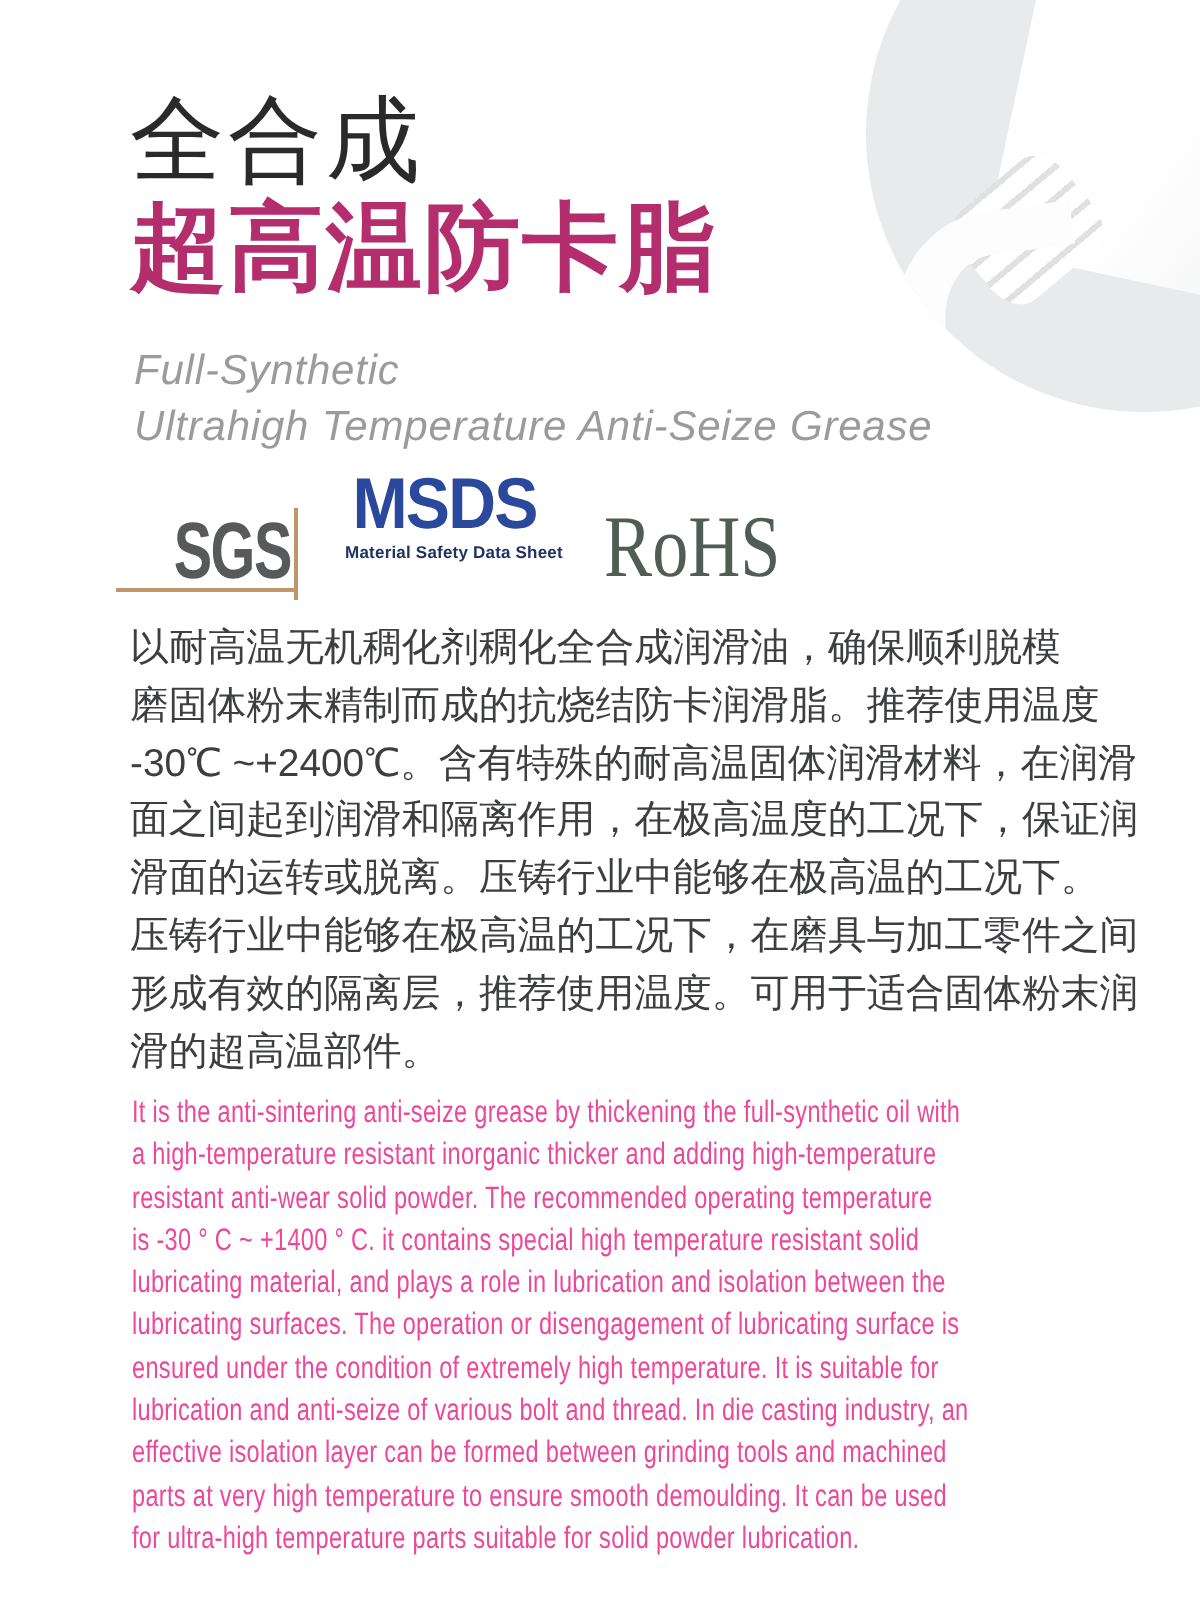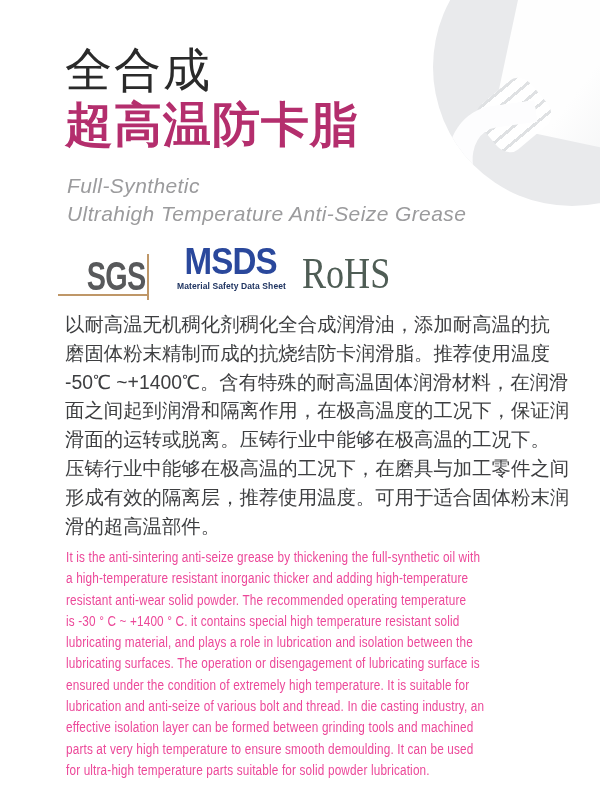--- a/index.html
+++ b/index.html
@@ -49,21 +49,21 @@
   .certs{position:absolute;left:0;top:0;}
   .cert-sgs{position:absolute;left:58px;top:252px;width:91px;height:46px;text-align:right;}
   .sgs-text{
     position:absolute;right:4px;bottom:2px;
     font-size:40px;font-weight:700;color:#58595b;letter-spacing:-1px;
     transform:scaleX(.72);transform-origin:100% 100%;line-height:1;
   }
   .sgs-hline{position:absolute;left:0;bottom:2px;width:91px;height:2px;background:#bf9768;}
   .sgs-vline{position:absolute;right:0;top:2px;width:2px;height:46px;background:#bf9768;}
 
-  .cert-msds{position:absolute;left:168px;top:244px;width:118px;text-align:right;}
+  .cert-msds{position:absolute;left:168px;top:234px;width:118px;text-align:center;}
   .msds-text{
     display:block;font-size:36px;font-weight:800;color:#2a489c;
     letter-spacing:-1px;line-height:36px;transform:scaleX(.92);transform-origin:0 50%;
   }
   .msds-caption{
     display:block;font-size:8.5px;font-weight:700;color:#1f3461;
     letter-spacing:.1px;margin-top:1px;white-space:nowrap;
   }
 
   .cert-rohs{position:absolute;left:302px;top:252px;}
@@ -116,23 +116,23 @@
       <span class="msds-text">MSDS</span>
       <span class="msds-caption">Material Safety Data Sheet</span>
     </div>
 
     <div class="cert-rohs">
       <span class="rohs-text">RoHS</span>
     </div>
   </div>
 
   <div class="desc-cn">
-      <div>以耐高温无机稠化剂稠化全合成润滑油，添加耐高温的抗</div>
+      <div>以耐高温无机稠化剂稠化全合成润滑油，确保顺利脱模</div>
       <div>磨固体粉末精制而成的抗烧结防卡润滑脂。推荐使用温度</div>
-      <div>-50℃ ~+1400℃。含有特殊的耐高温固体润滑材料，在润滑</div>
+      <div>-30℃ ~+2400℃。含有特殊的耐高温固体润滑材料，在润滑</div>
       <div>面之间起到润滑和隔离作用，在极高温度的工况下，保证润</div>
       <div>滑面的运转或脱离。压铸行业中能够在极高温的工况下。</div>
       <div>压铸行业中能够在极高温的工况下，在磨具与加工零件之间</div>
       <div>形成有效的隔离层，推荐使用温度。可用于适合固体粉末润</div>
       <div>滑的超高温部件。</div>
     </div>
 
   <div class="desc-en">
       <div>It is the anti-sintering anti-seize grease by thickening the full-synthetic oil with</div>
       <div>a high-temperature resistant inorganic thicker and adding high-temperature</div>

